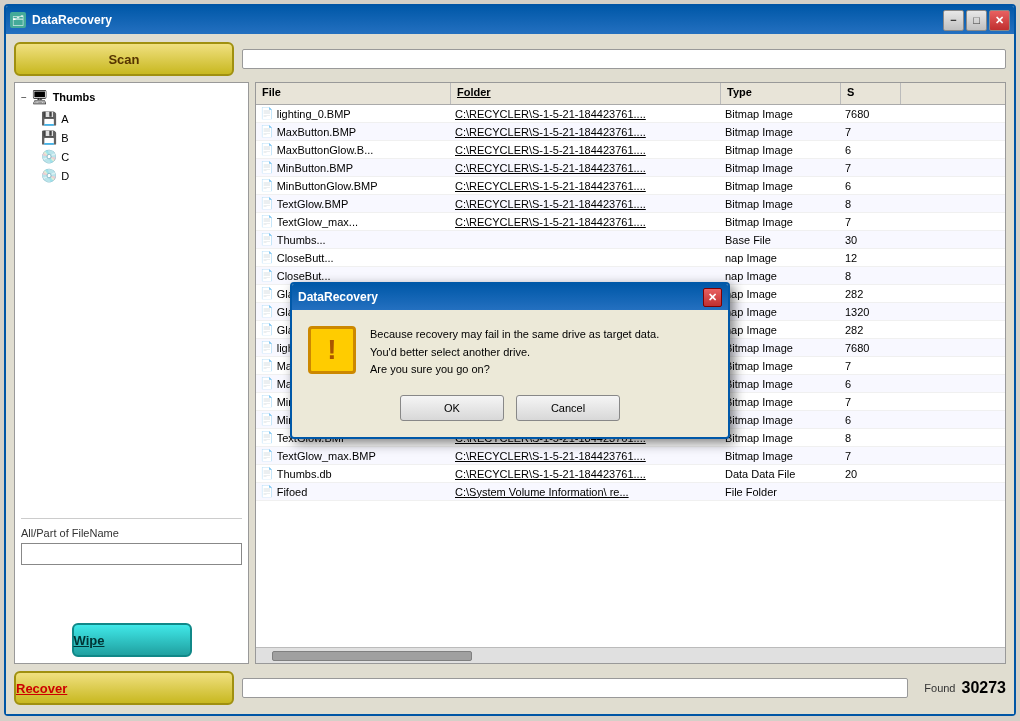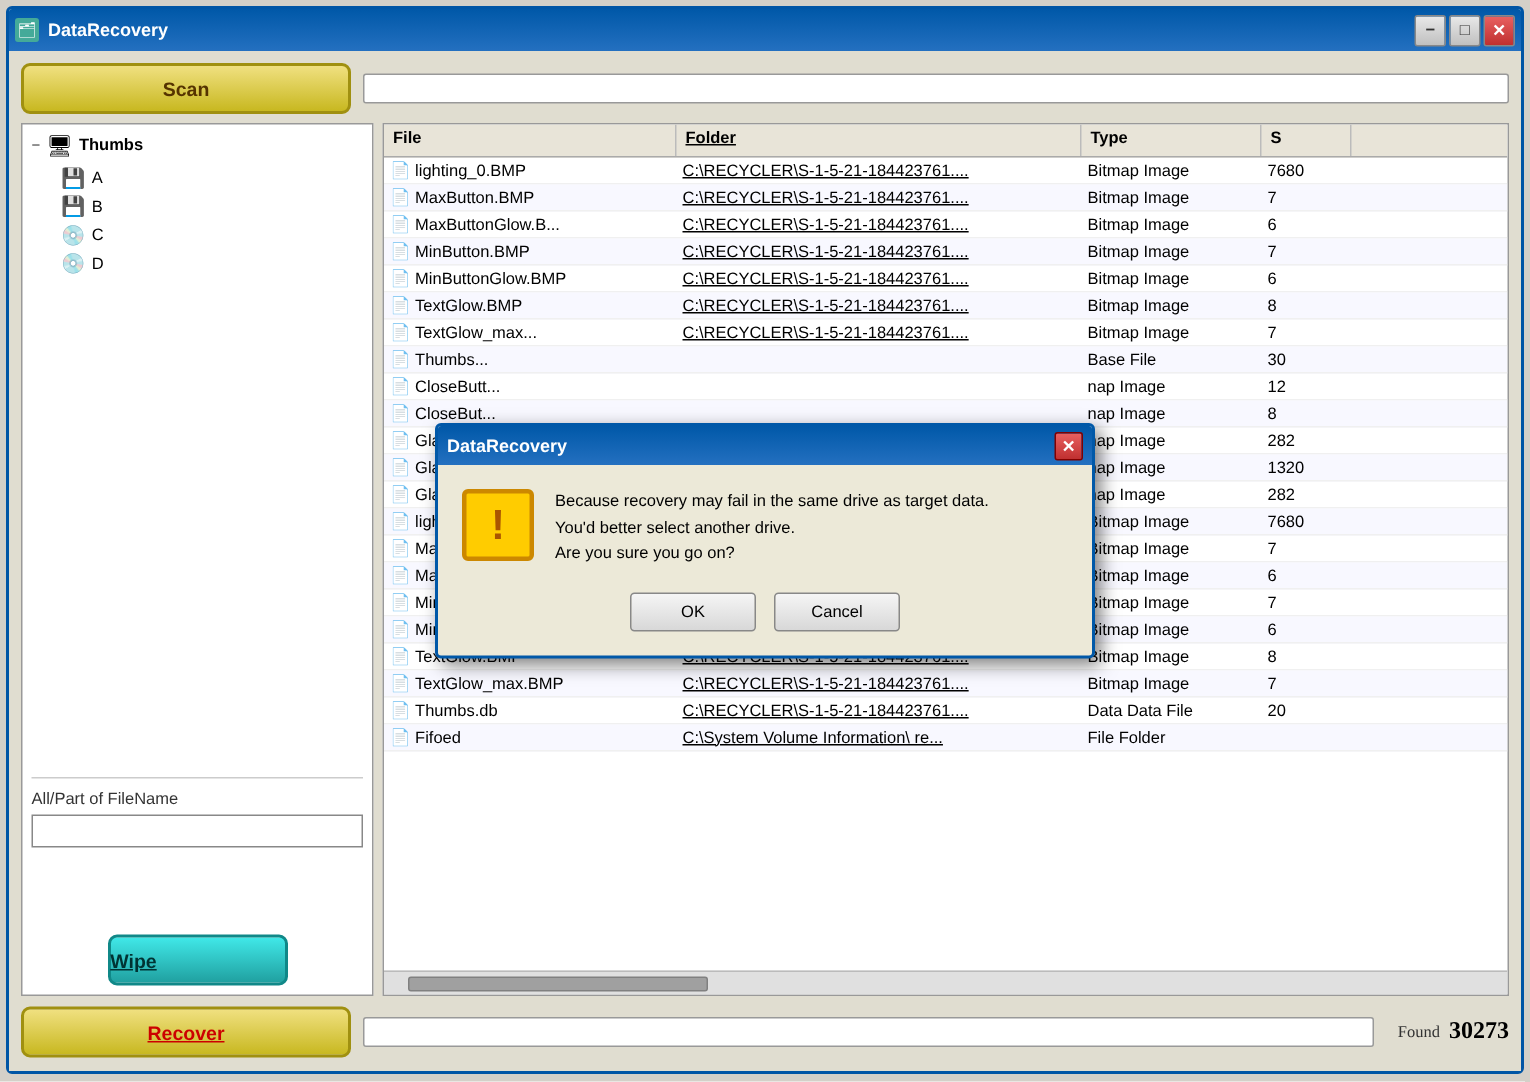--- a/index.html
+++ b/index.html
@@ -292,38 +292,37 @@
     .recover-btn {
       width: 220px;
       height: 34px;
       background: linear-gradient(to bottom, #f0e080, #c8b820);
       border: 2px solid #a09010;
       border-radius: 6px;
       cursor: pointer;
       font-size: 13px;
       font-weight: bold;
       color: #cc0000;
-      text-align: center;
+      text-align: left;
       text-decoration: underline;
     }
 
     .recover-progress {
       flex: 1;
       height: 20px;
       background: white;
       border: 1px solid #999;
       border-radius: 2px;
     }
 
     .found-section {
       display: flex;
       align-items: center;
       gap: 6px;
       margin-left: 8px;
-      font-family: Liberation Serif, serif;
     }
 
     .found-label {
       font-size: 11px;
       color: #333;
     }
 
     .found-count {
       font-size: 16px;
       font-weight: bold;
@@ -418,21 +417,21 @@
       color: #000;
     }
 
     .dialog-buttons {
       display: flex;
       justify-content: center;
       gap: 12px;
     }
 
     .dialog-btn {
-      width: 84px;
+      width: 104px;
       height: 26px;
       background: linear-gradient(to bottom, #f5f5f5, #d8d8d8);
       border: 1px solid #888;
       border-radius: 3px;
       font-size: 11px;
       cursor: pointer;
       display: flex;
       align-items: center;
       justify-content: center;
     }

